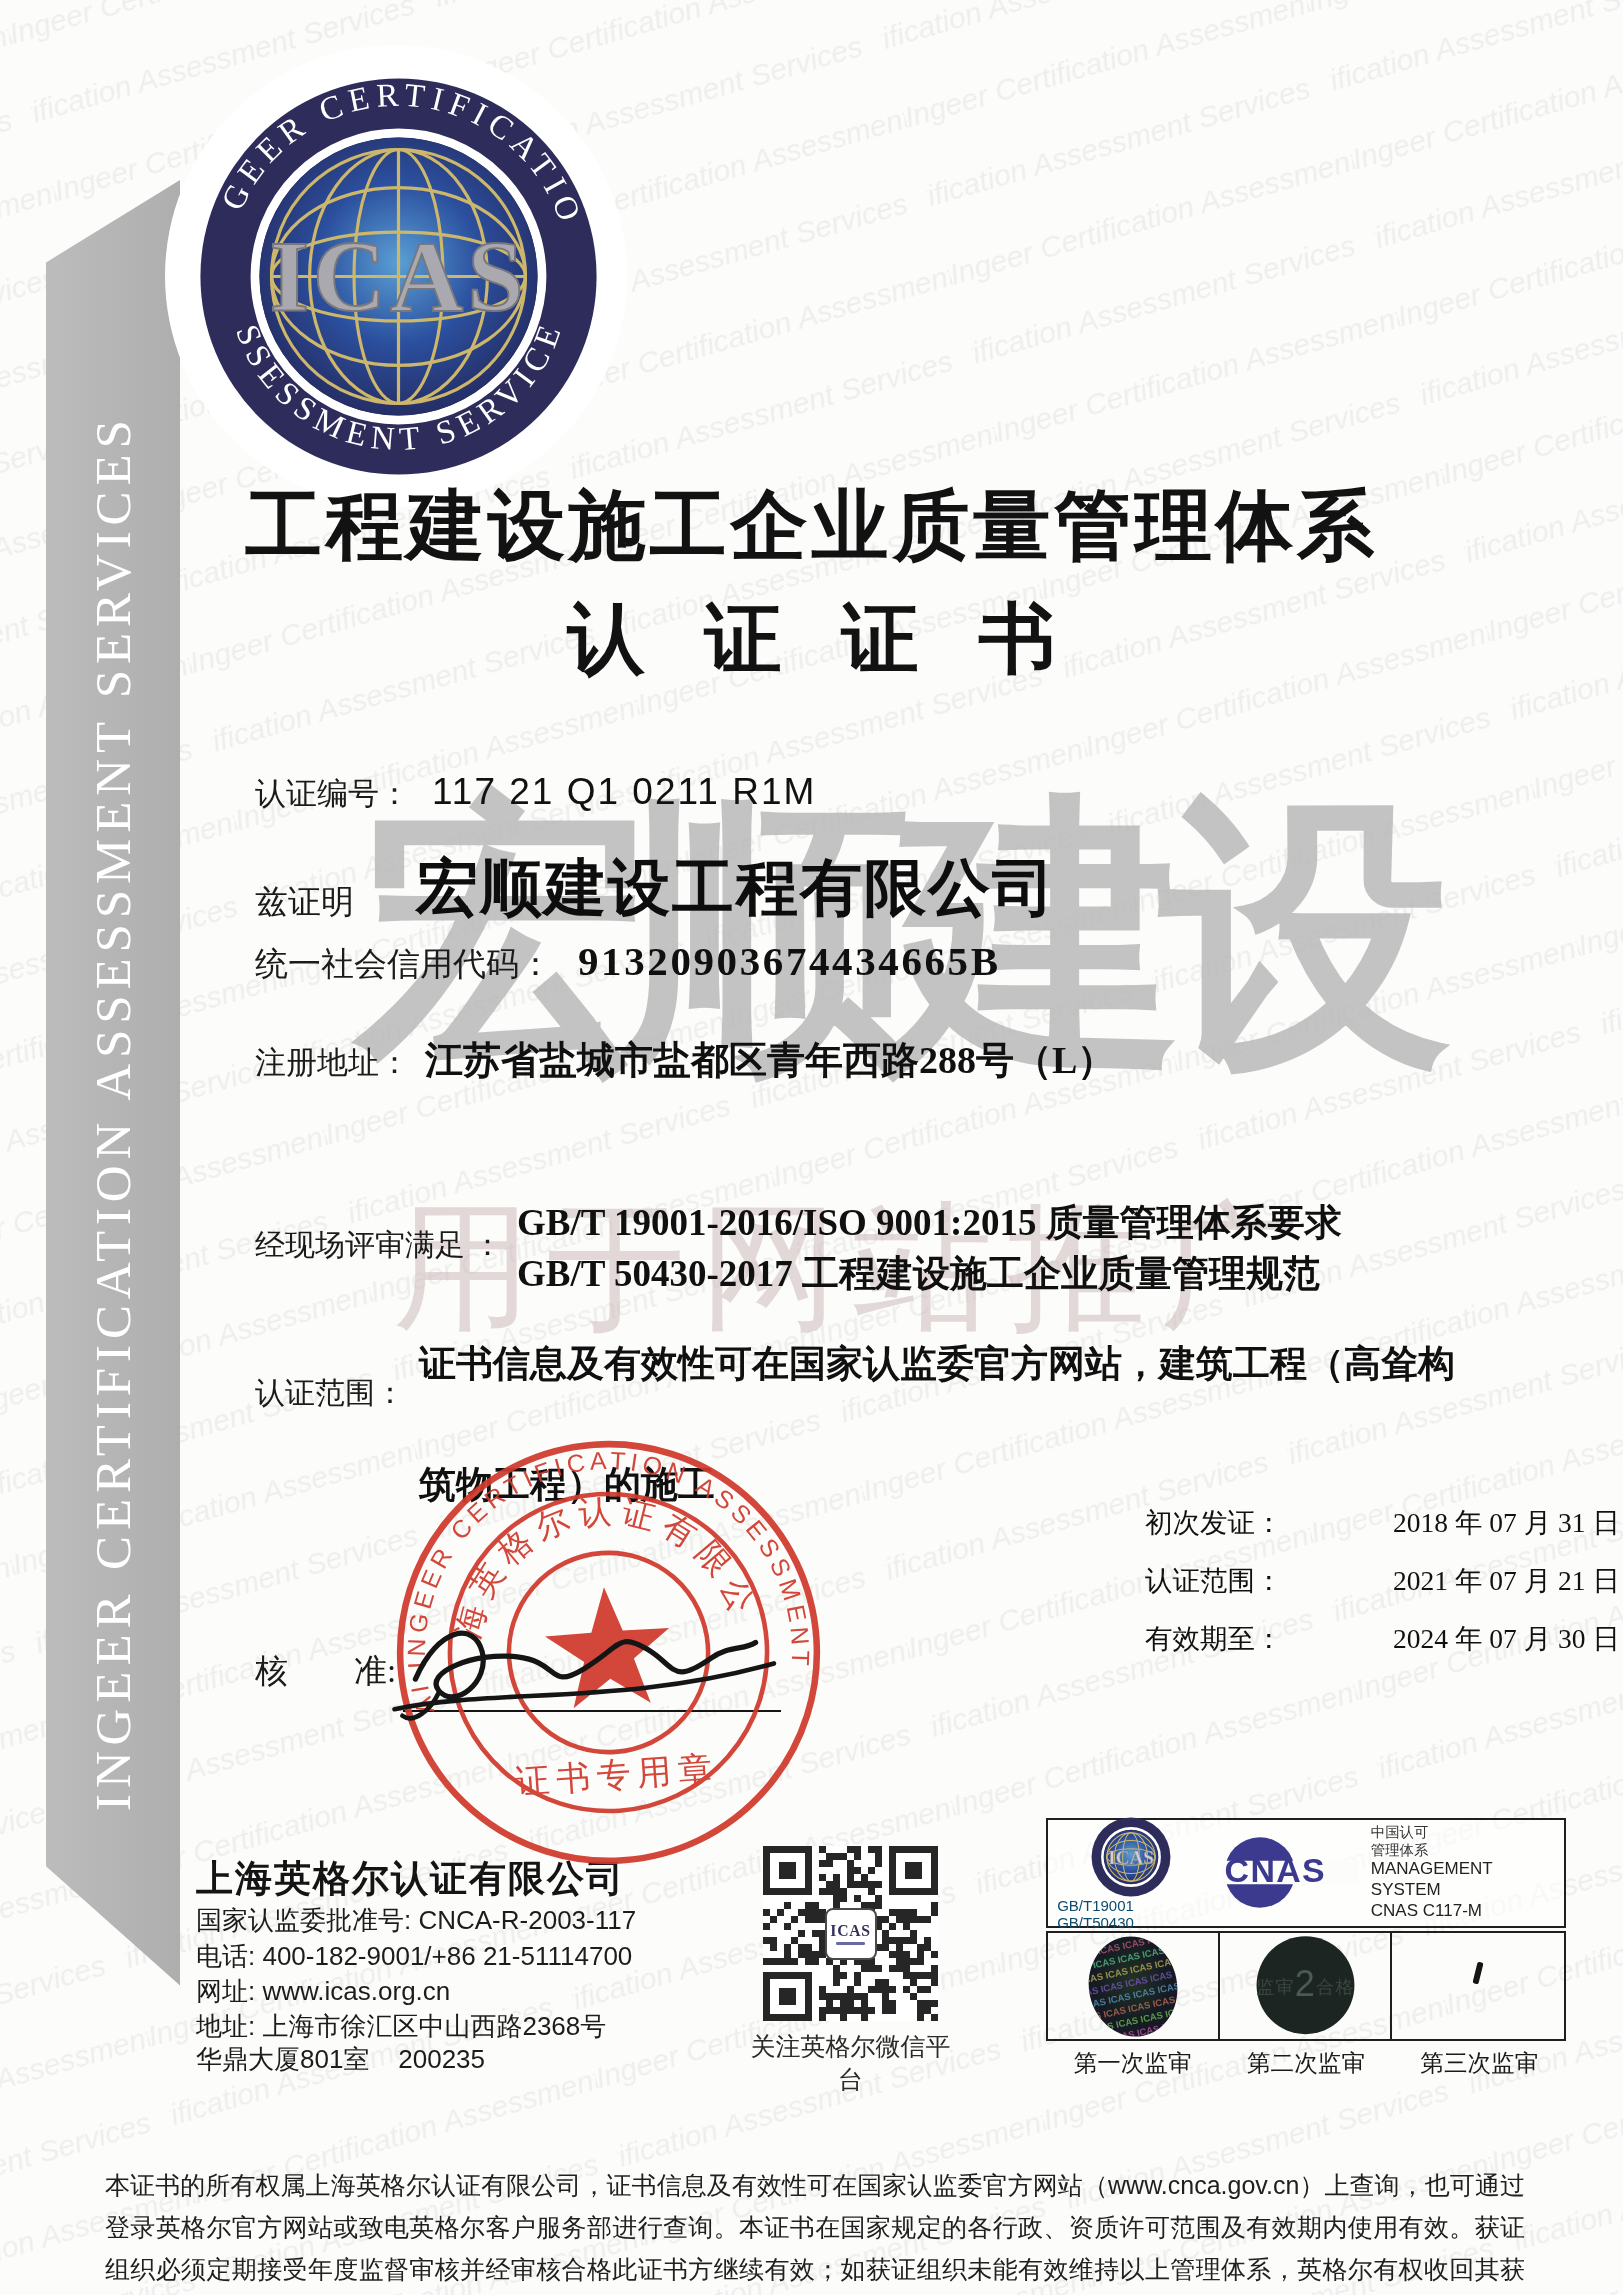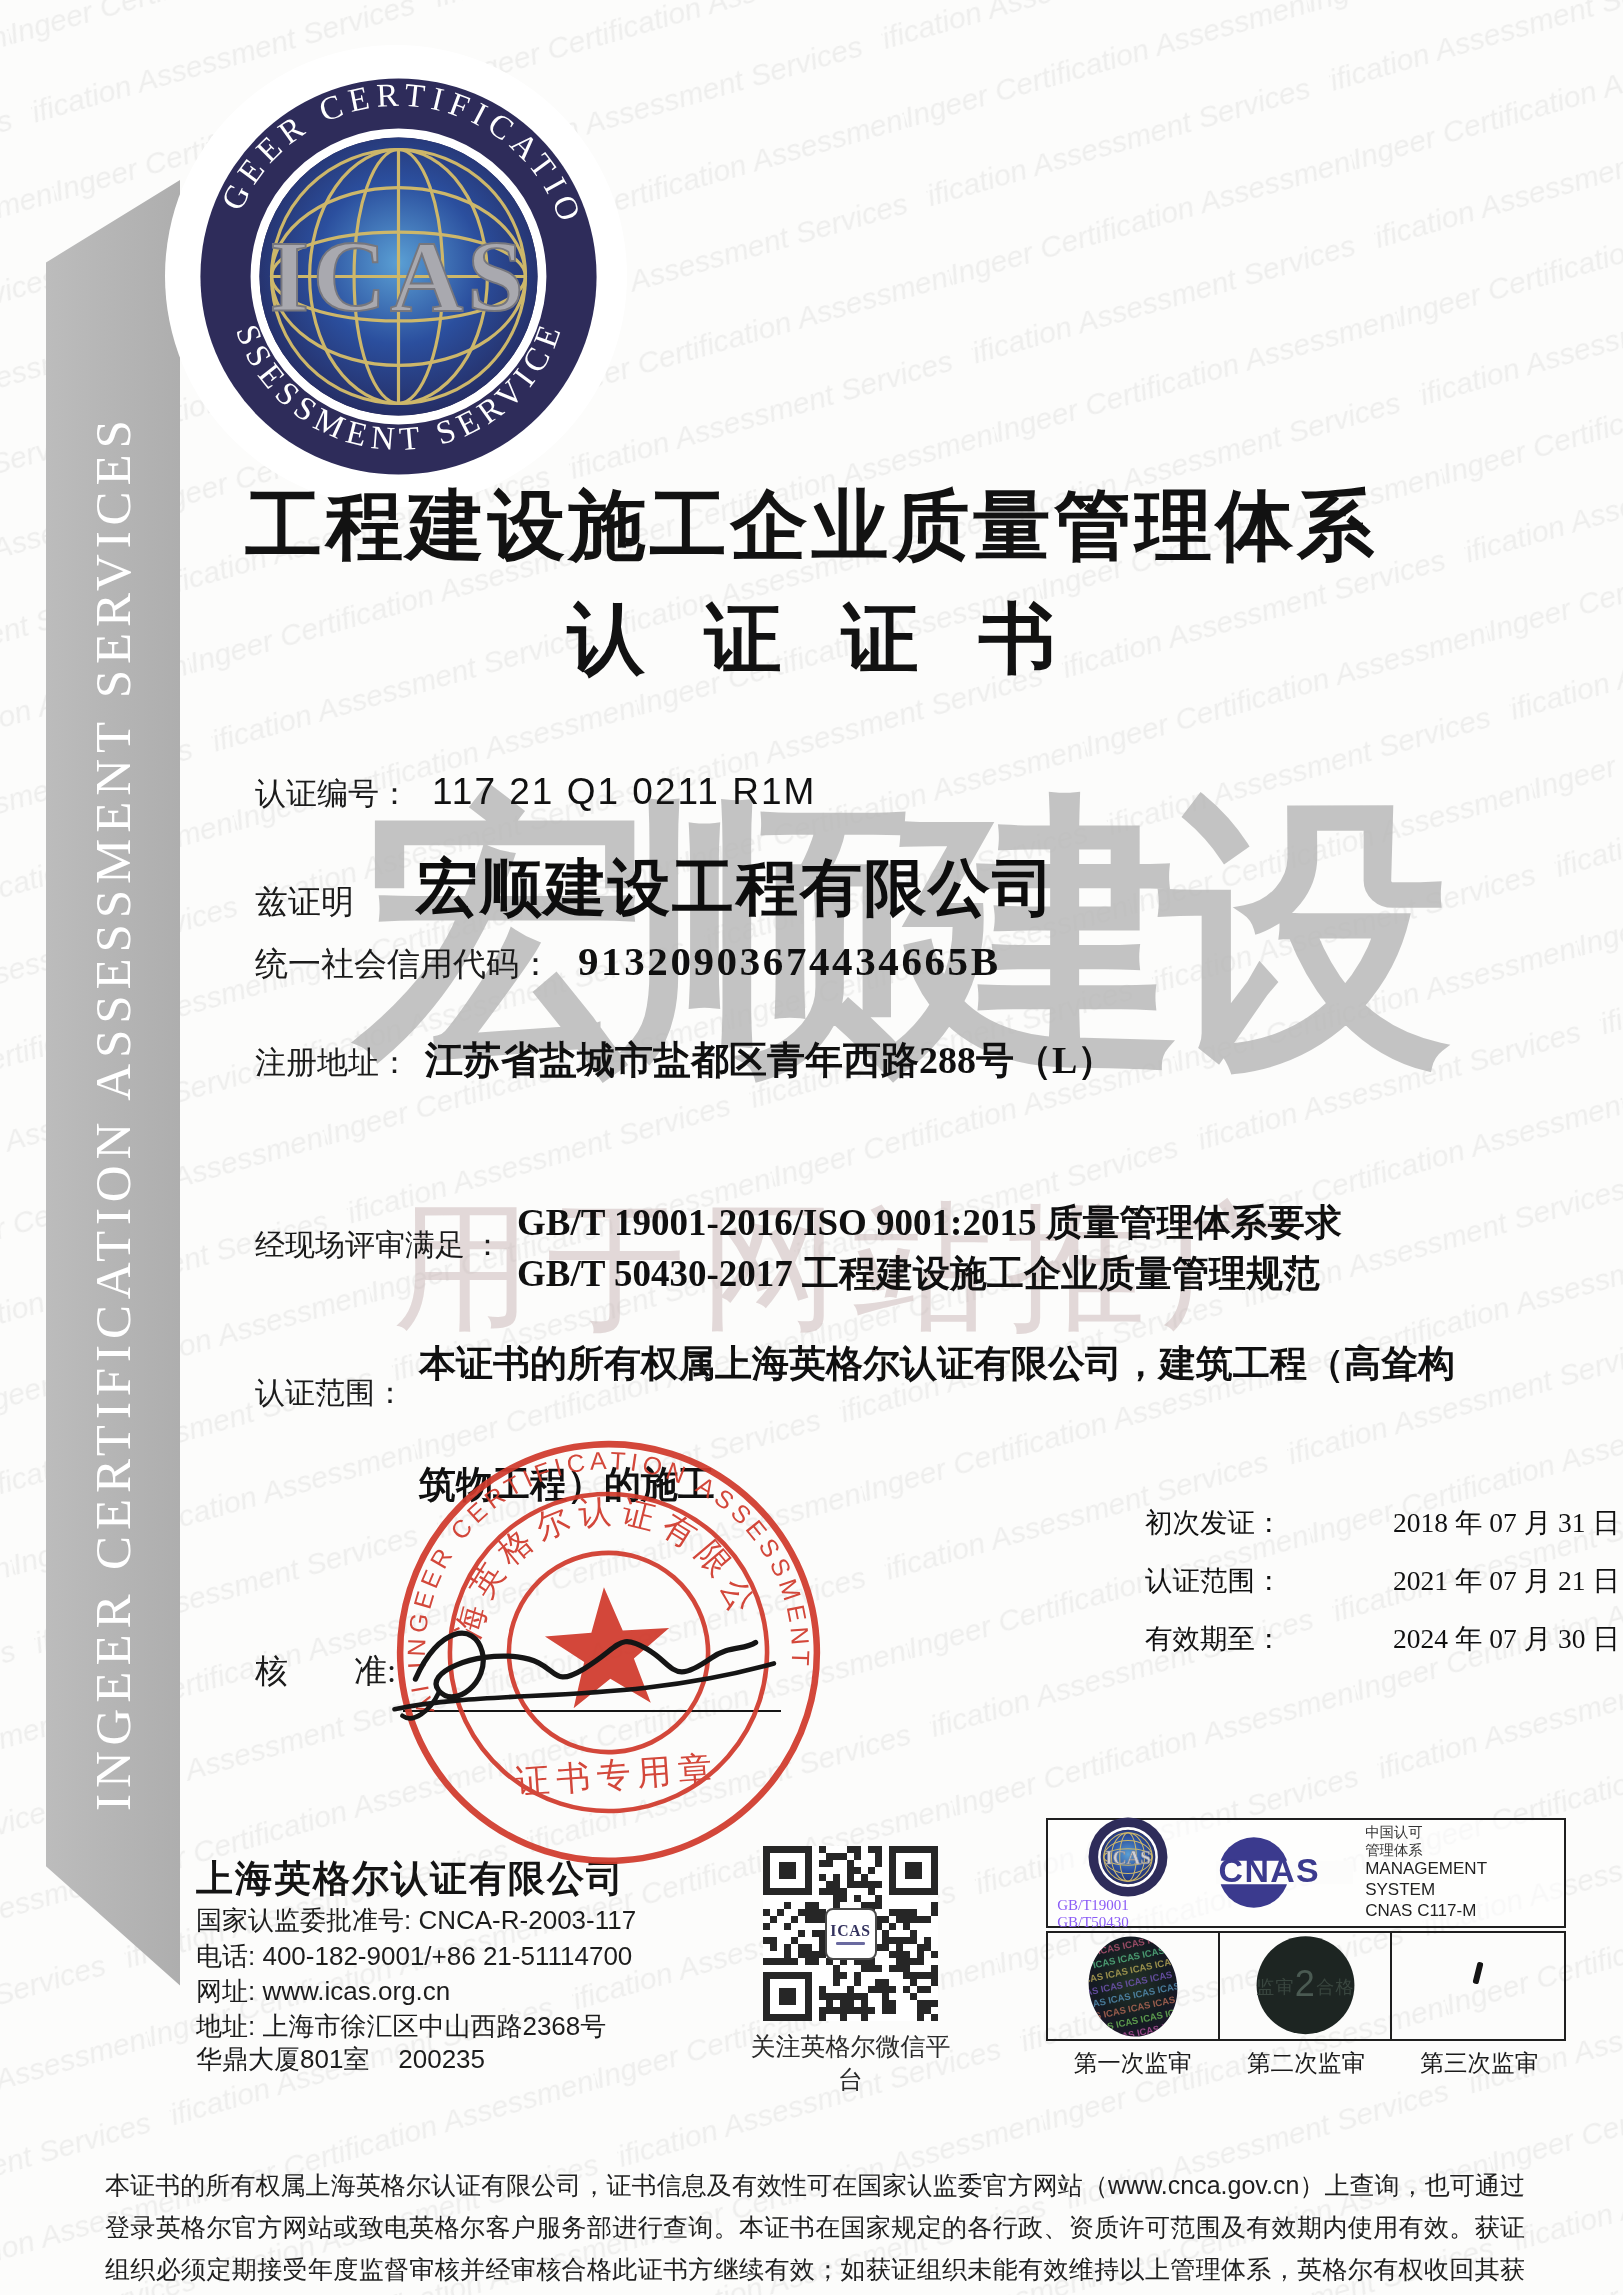--- a/index.html
+++ b/index.html
@@ -67,21 +67,21 @@
         background:#fff;border:2px solid #4a4a4a;border-radius:7.9px;display:flex;flex-direction:column;
         align-items:center;justify-content:center;z-index:2;}
   .qr-center span{font-family:"Liberation Serif",serif;font-weight:700;font-size:15.7px;color:#33325e;letter-spacing:0.7px;}
   .qr-center em{display:block;width:29px;height:3.9px;background:#6a6aa0;border-radius:1.3px;margin-top:2px;}
   .qr-caption{position:absolute;left:746px;top:2030px;width:209px;text-align:center;z-index:3;font-size:25px;color:#2a2a2a;}
 
   
   .accred-box{position:absolute;left:1046px;top:1818px;width:520px;height:110px;border:2.6px solid #1f1f1f;
         box-sizing:border-box;display:flex;align-items:center;padding:3.9px 9.2px;z-index:3;background:rgba(255,255,255,.6);}
   .icas-mini{display:flex;flex-direction:column;align-items:center;}
-  .icas-mini-caption{font-family:Liberation Serif, serif;font-size:15px;color:#8b5cf6;margin-top:-1.3px;}
+  .icas-mini-caption{font-family:Liberation Sans, sans-serif;font-size:15px;color:#0c4a6e;margin-top:-1.3px;}
   .cnas-wrap{margin-left:17px;}
   .cnas-text{margin-left:11.8px;line-height:1.22;}
   .cnas-text .s{font-size:14.4px;color:#333;}
   .cnas-text .b{font-size:17px;color:#222;font-weight:500;}
 
   .audit-box{position:absolute;left:1046px;top:1931px;width:520px;height:110px;border:2.6px solid #1f1f1f;
         box-sizing:border-box;display:grid;grid-template-columns:1fr 1fr 1fr;z-index:3;}
   .audit-cell{display:flex;align-items:center;justify-content:center;border-right:2.6px solid #1f1f1f;overflow:hidden;}
   .audit-cell:last-child{border-right:none;}
   .mark3{width:5.9px;height:22px;background:#151515;transform:rotate(14deg);border-radius:2px;margin-top:-26px;}
@@ -175,21 +175,21 @@
     <span class="val" style="font-size:37px;">GB/T 19001-2016/ISO 9001:2015 质量管理体系要求</span>
   </div>
   <div class="row" style="left:517px;top:1249px;">
     <span class="val" style="font-size:37px;">GB/T 50430-2017 工程建设施工企业质量管理规范</span>
   </div>
 
   <div class="row" style="left:255px;top:1373px;">
     <span class="lbl" style="font-size:30px;">认证范围：</span>
   </div>
   <div class="row" style="left:419px;top:1339px;">
-    <span class="val" style="font-size:37px;">本证书的所有权属上海英格尔认证有限公司，建筑工程（高耸构</span>
+    <span class="val" style="font-size:37px;">证书信息及有效性可在国家认监委官方网站，建筑工程（高耸构</span>
   </div>
   <div class="row" style="left:419px;top:1460px;">
     <span class="val" style="font-size:37px;">筑物工程）的施工</span>
   </div>
 
   <div class="dates">
     <div class="drow">
       <span class="dlbl">初次发证：</span>
       <span class="dval">2018 年 07 月 31 日</span>
     </div>

